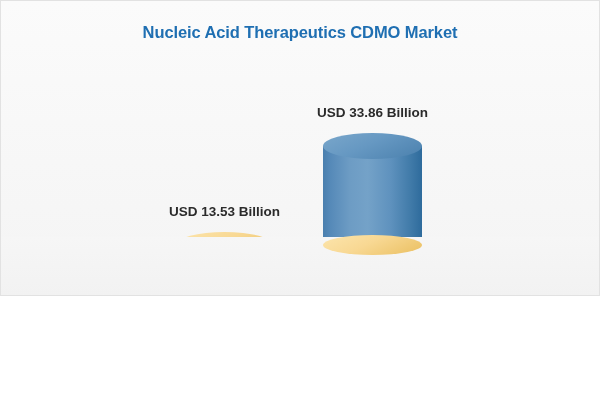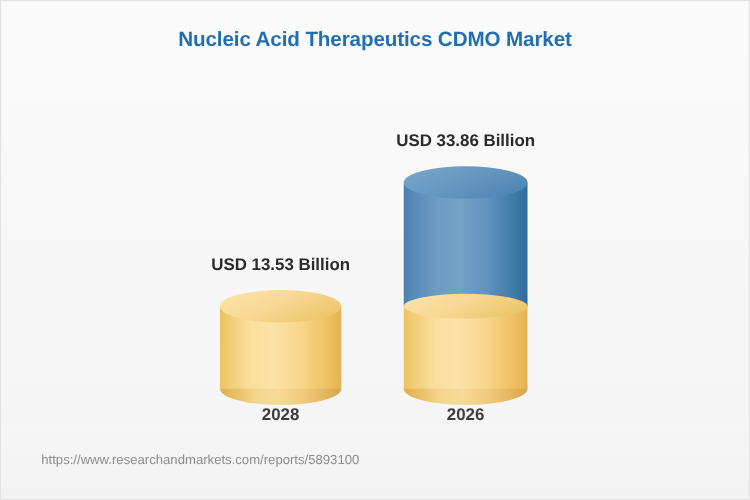--- a/index.html
+++ b/index.html
@@ -6,21 +6,21 @@
     margin: 0;
     padding: 0;
     background: #ffffff;
   }
   body {
     font-family: "Liberation Sans", sans-serif;
   }
   #infographic {
     position: relative;
     width: 600px;
-    height: 400px;
+    height: 296px;
     box-sizing: border-box;
     background: linear-gradient(180deg, #fbfbfb 0%, #f7f7f7 55%, #f4f4f4 100%);
     border: 1px solid #e2e2e2;
     overflow: hidden;
   }
 
   
   .header {
     position: absolute;
     top: 0; left: 0; right: 0;
@@ -241,18 +241,17 @@
             <div class="seam" style="top:-10px"></div>
           </div>
         </div>
       </div>
       <div class="axis-label">2026</div>
     </div>
 
   </div>
 
   <div class="footer">
-    <div class="footer-url">https://www.researchandmarkets.com/reports/5893100</div>
     <div class="logo">
     </div>
   </div>
 
 </div>
 
 </body></html>

